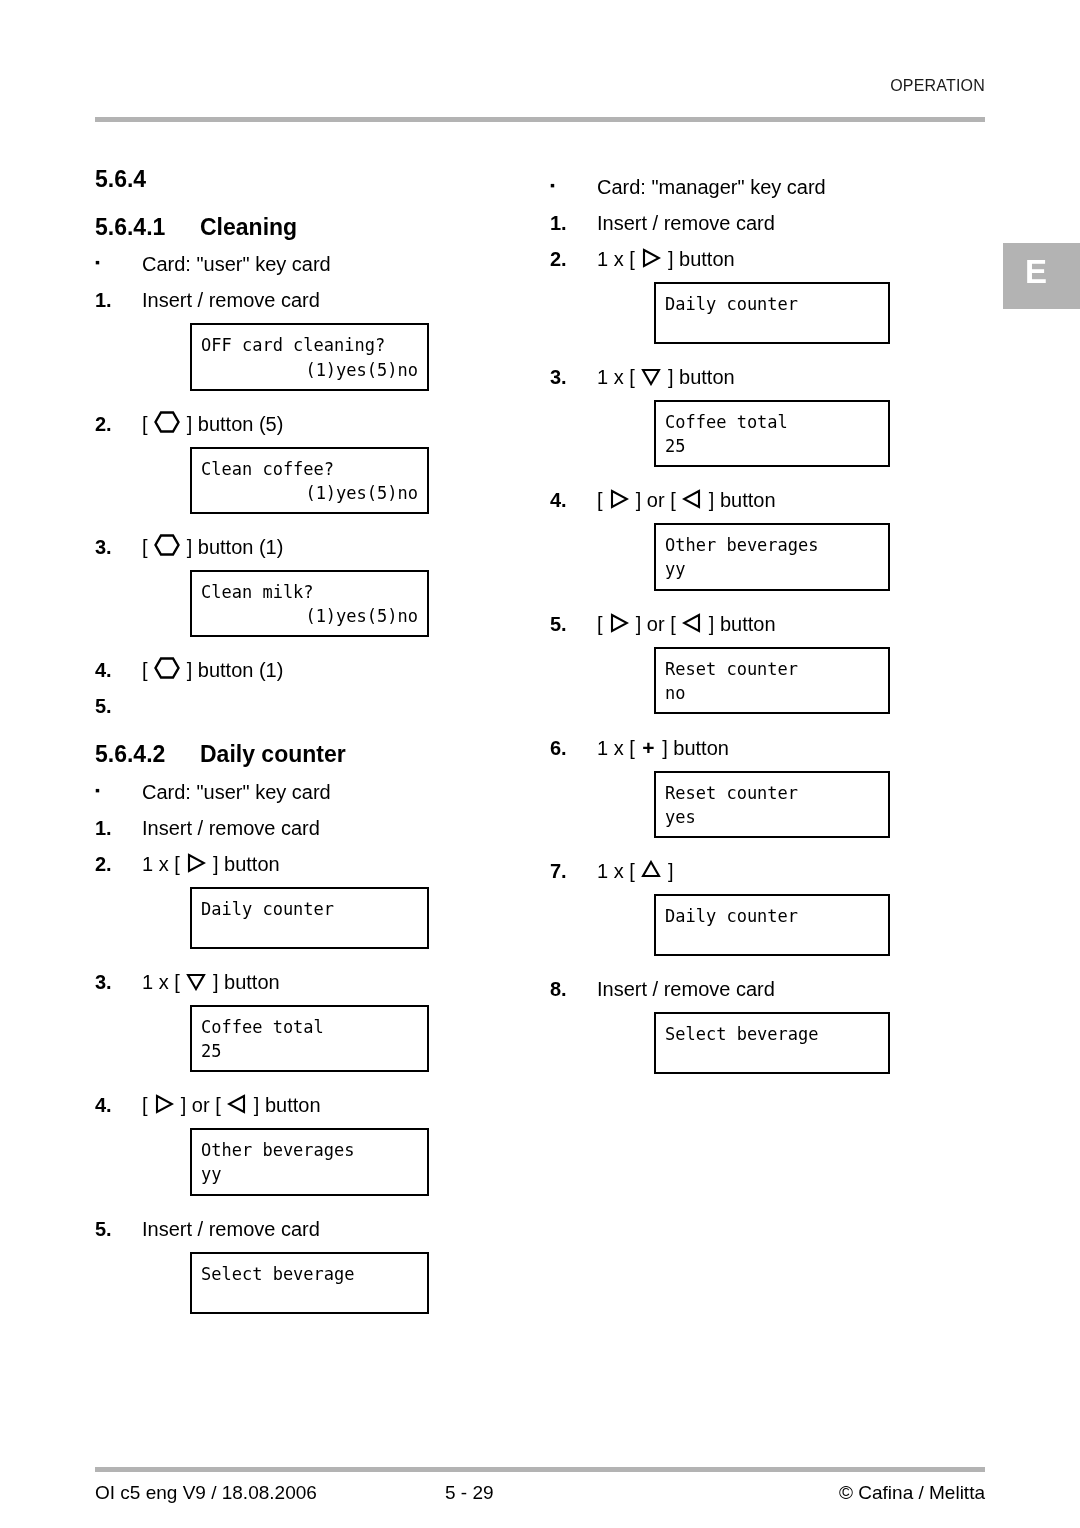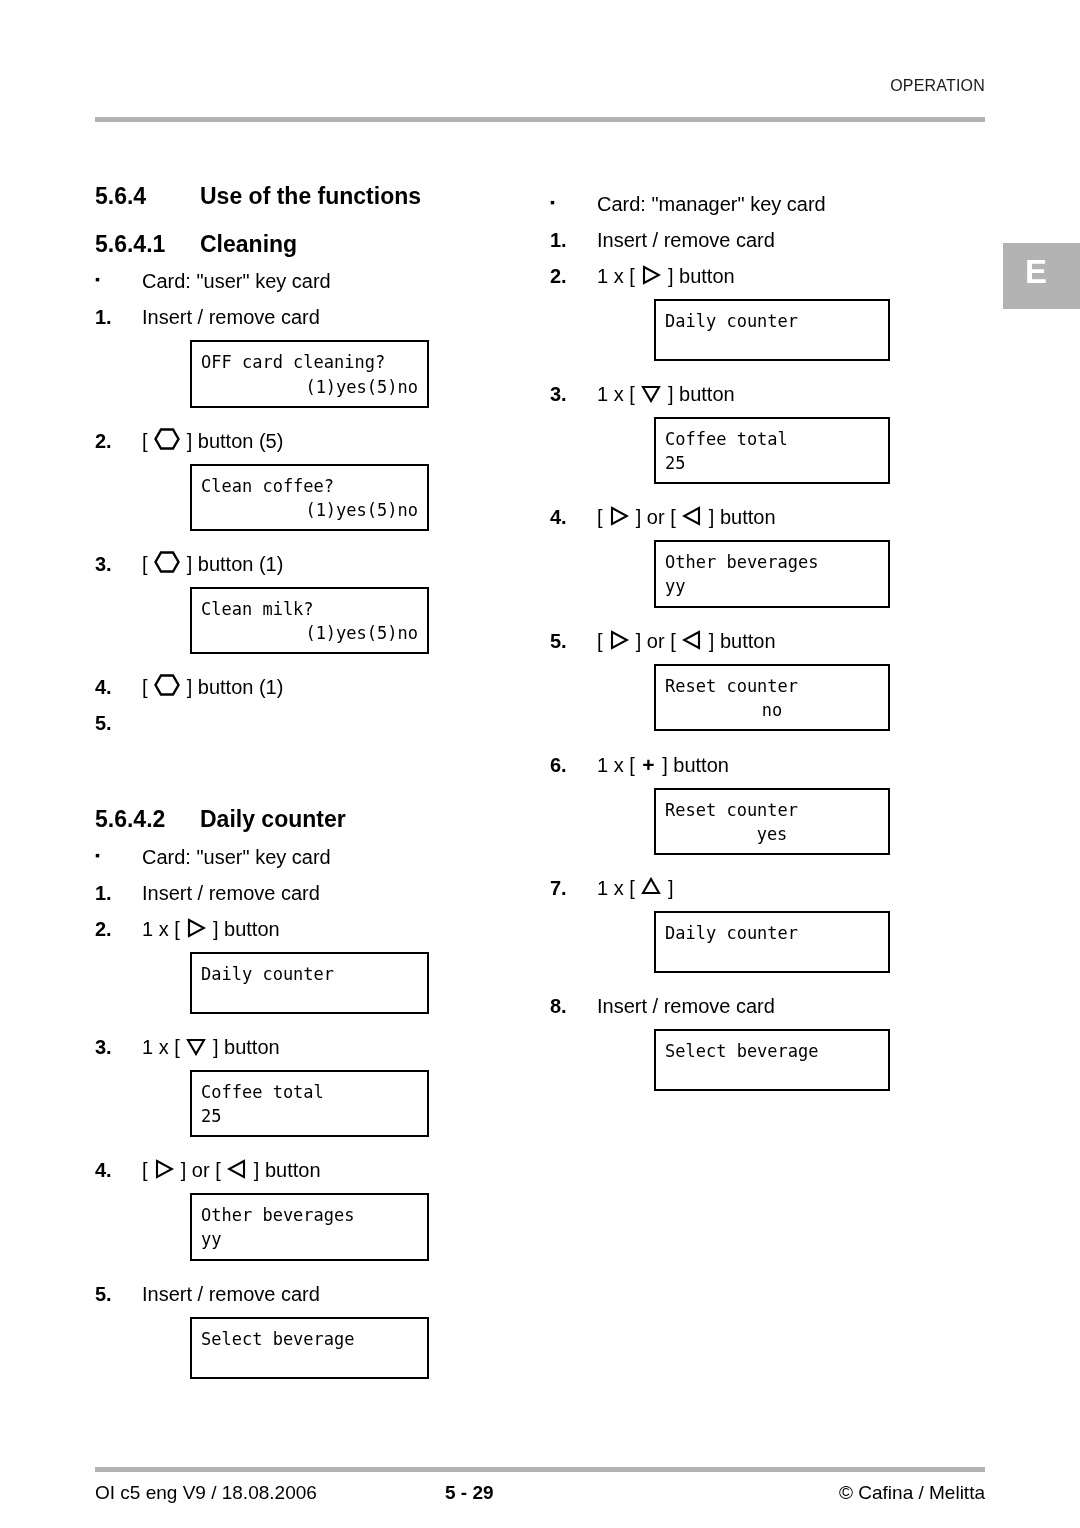--- a/index.html
+++ b/index.html
@@ -55,21 +55,21 @@
     top: 12px;
     font-size: 33px;
     font-weight: bold;
     color: #ffffff;
     line-height: 1;
   }
 
   
   .column {
     position: absolute;
-    top: 181px;
+    top: 164px;
     width: 400px;
   }
   #column-left  { left: 95px; }
   #column-right { left: 550px; }
 
   
   .h-major {
     display: flex;
     font-size: 23px;
     font-weight: bold;
@@ -139,61 +139,60 @@
   }
   #column-left .lcd  { margin-left: 95px; width: 239px; }
   #column-right .lcd { margin-left: 104px; width: 236px; }
 
   .lcd .line { white-space: pre; display: block; }
   .lcd .line.split {
     display: flex;
     justify-content: flex-end;
   }
   .lcd .line.split .left-pad { padding-left: 4.3em; }
-  .lcd .line.right { text-align: center; }
+  .lcd .line.right { text-align: left; }
 
   
   #footer-rule {
     position: absolute;
     left: 95px;
     top: 1467px;
     width: 890px;
     height: 5px;
     background: #b3b3b3;
   }
   #footer-area {
     position: absolute;
     left: 95px;
     top: 1482px;
     width: 890px;
     display: flex;
     align-items: flex-start;
     font-size: 19px;
   }
   #footer-left   { width: 350px; flex: none; }
-  #footer-center { width: 230px; flex: none; font-weight: bold; text-align: left; }
+  #footer-center { width: 230px; flex: none; font-weight: normal; text-align: left; }
   #footer-right  { flex: 1; text-align: right; }
 </style>
 </head>
 <body>
 
 <div id="header-area">
   <div id="header-title">OPERATION</div>
 </div>
 <div id="header-rule"></div>
 
 <div id="edge-tab">
   <div id="edge-tab-label">E</div>
 </div>
 
 <div class="column" id="column-left">
 
   <div class="h-major">
     <span class="num">5.6.4</span>
-    <span class="txt">Use of the functions</span>
   </div>
 
   <div class="h-minor">
     <span class="num">5.6.4.1</span>
     <span class="txt">Cleaning</span>
   </div>
 
   <div class="row tight">
     <span class="marker bullet">▪</span>
     <span class="body">Card: "user" key card</span>
@@ -258,21 +257,21 @@
             <polygon points="7,1.5 19,1.5 24.5,11 19,20.5 7,20.5 1.5,11" fill="none" stroke="#000" stroke-width="2.4"></polygon>
           </svg></span>
       <span>] button (1)</span>
     </span>
   </div>
 
   <div class="row">
     <span class="marker">5.</span>
   </div>
 
-  <div class="h-minor" style="margin-top:68px;">
+  <div class="h-minor" style="margin-top:20px;">
     <span class="num">5.6.4.2</span>
     <span class="txt">Daily counter</span>
   </div>
 
   <div class="row tight">
     <span class="marker bullet">▪</span>
     <span class="body">Card: "user" key card</span>
   </div>
 
   <div class="row tight">

